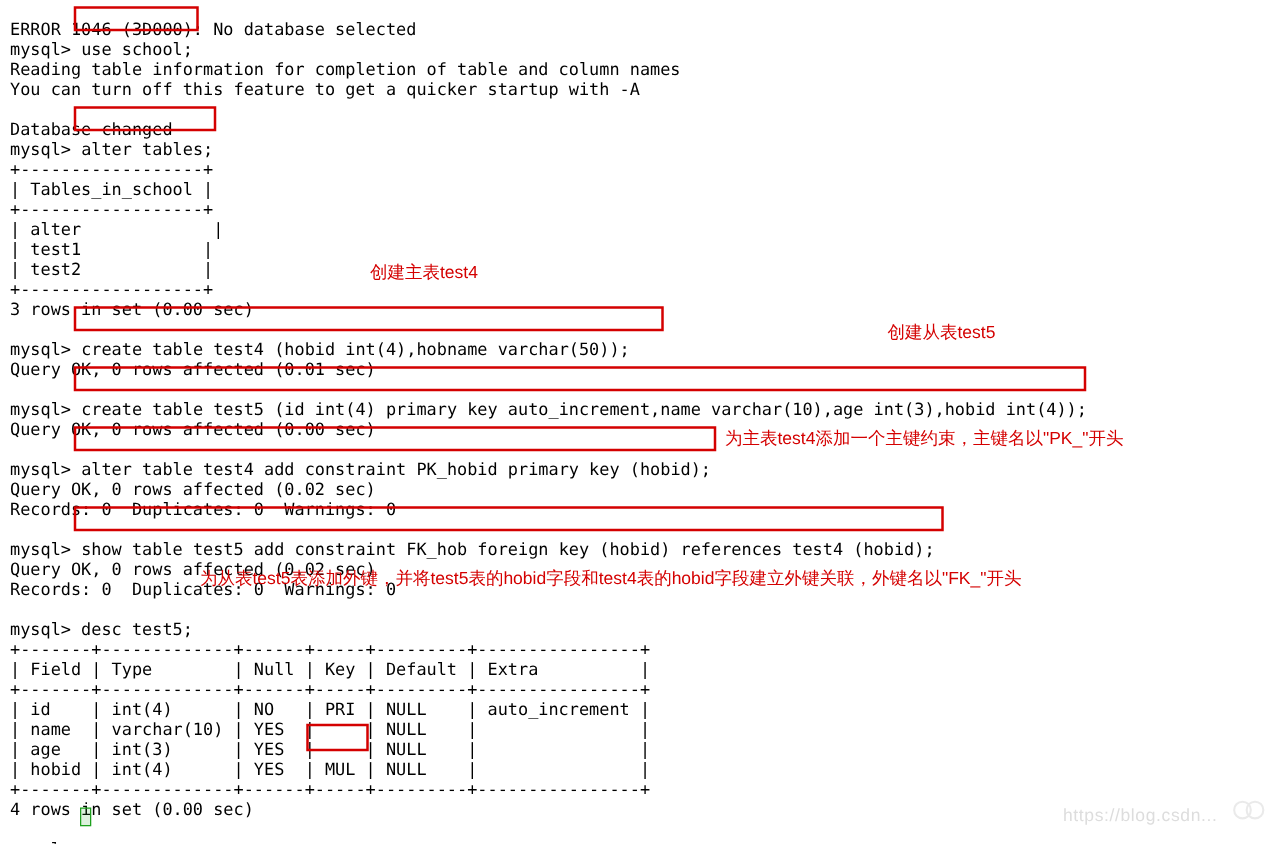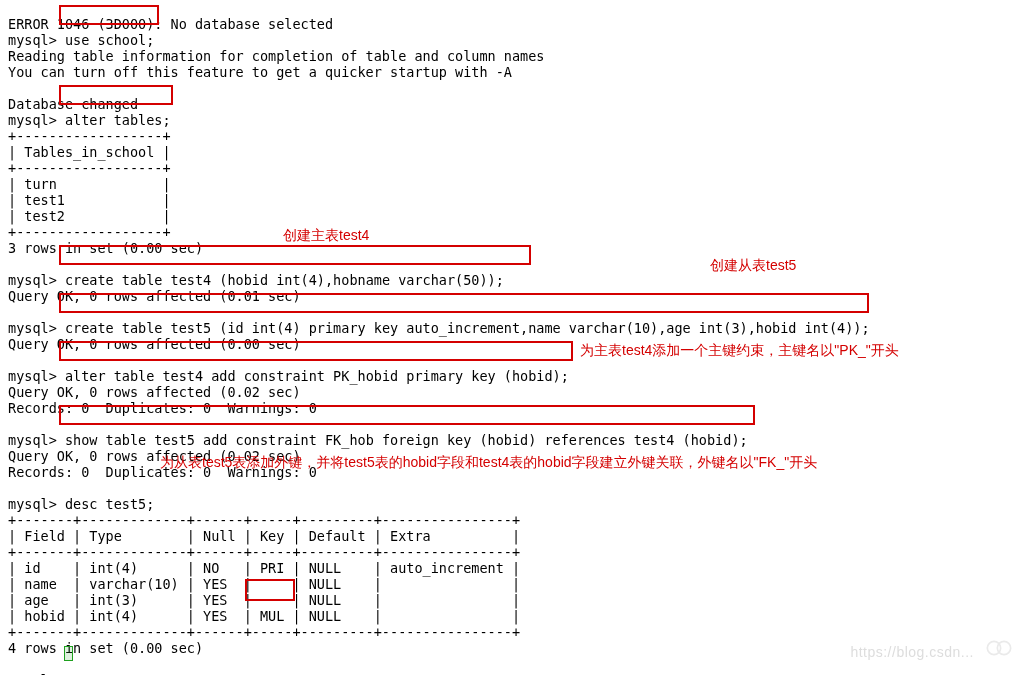--- a/index.html
+++ b/index.html
@@ -66,21 +66,21 @@
 <span>ERROR 1046 (3D000): No database selected</span>
 <span>mysql&gt; </span><span>use school;</span>
 <span>Reading table information for completion of table and column names</span>
 <span>You can turn off this feature to get a quicker startup with -A</span>
 <span></span>
 <span>Database changed</span>
 <span>mysql&gt; </span><span>alter tables;</span>
 <span>+------------------+</span>
 <span>| Tables_in_school |</span>
 <span>+------------------+</span>
-<span>| turn             |</span>
+<span>| alter             |</span>
 <span>| test1            |</span>
 <span>| test2            |</span>
 <span>+------------------+</span>
 <span>3 rows in set (0.00 sec)</span>
 <span></span>
 <span>mysql&gt; </span><span>create table test4 (hobid int(4),hobname varchar(50));</span>
 <span>Query OK, 0 rows affected (0.01 sec)</span>
 <span></span>
 <span>mysql&gt; </span><span>create table test5 (id int(4) primary key auto_increment,name varchar(10),age int(3),hobid int(4));</span>
 <span>Query OK, 0 rows affected (0.00 sec)</span>
@@ -108,21 +108,21 @@
 </div>
 
 <div class="box" style="left:59px; top:5px; width:96px; height:16px;"></div>
 <div class="box" style="left:59px; top:85px; width:110px; height:16px;"></div>
 <div class="box" style="left:59px; top:245px; width:468px; height:16px;"></div>
 <div class="box" style="left:59px; top:293px; width:806px; height:16px;"></div>
 <div class="box" style="left:59px; top:341px; width:510px; height:16px;"></div>
 <div class="box" style="left:59px; top:405px; width:692px; height:16px;"></div>
 <div class="box" style="left:245px; top:579px; width:46px; height:18px;"></div>
 
-<div class="annotation" style="left:283px; top:209px;margin-top:18px;">创建主表test4</div>
+<div class="annotation" style="left:296px; top:209px;">创建主表test4</div>
 <div class="annotation" style="left:710px; top:257px;">创建从表test5</div>
 <div class="annotation" style="left:580px; top:342px;">为主表test4添加一个主键约束，主键名以"PK_"开头</div>
 <div class="annotation" style="left:160px; top:454px;">为从表test5表添加外键，并将test5表的hobid字段和test4表的hobid字段建立外键关联，外键名以"FK_"开头</div>
 
 <div class="cursor" style="left:64px; top:646px;"></div>
 
 <div class="watermark">https://blog.csdn...</div>
 <div class="logo">
   <svg viewBox="0 0 36 24">
       <g fill="none" stroke="#bbb" stroke-width="2">

